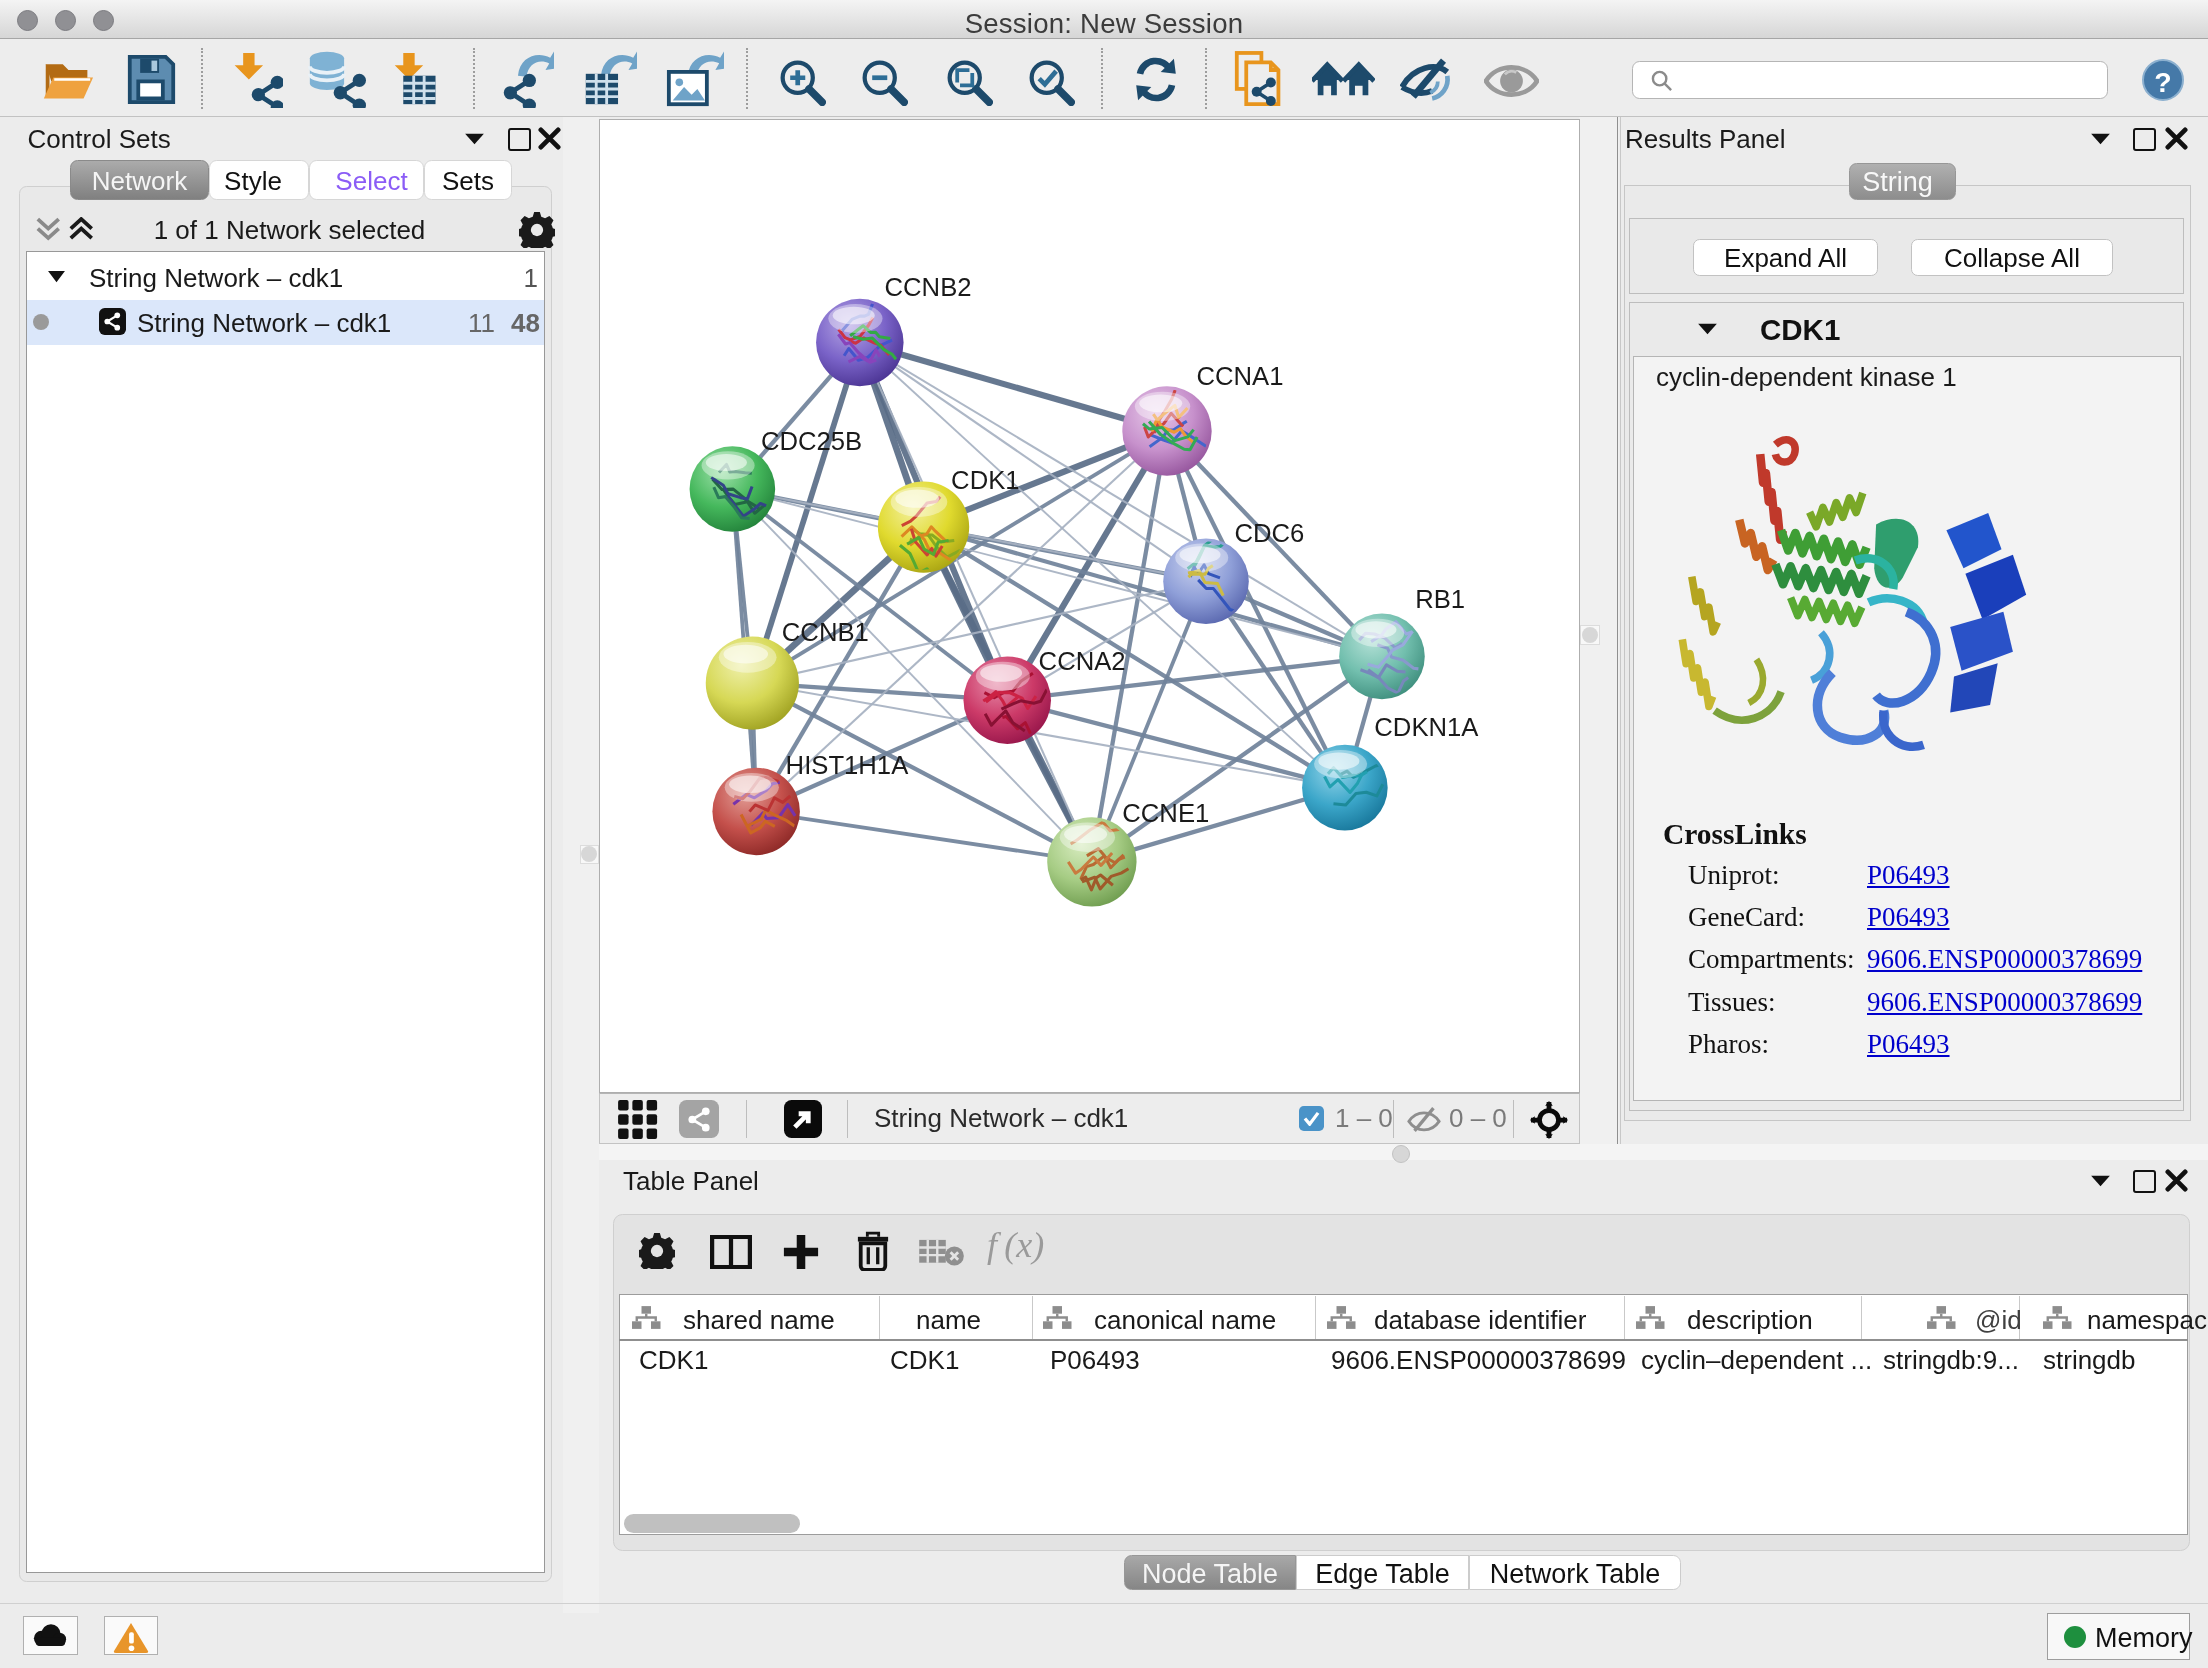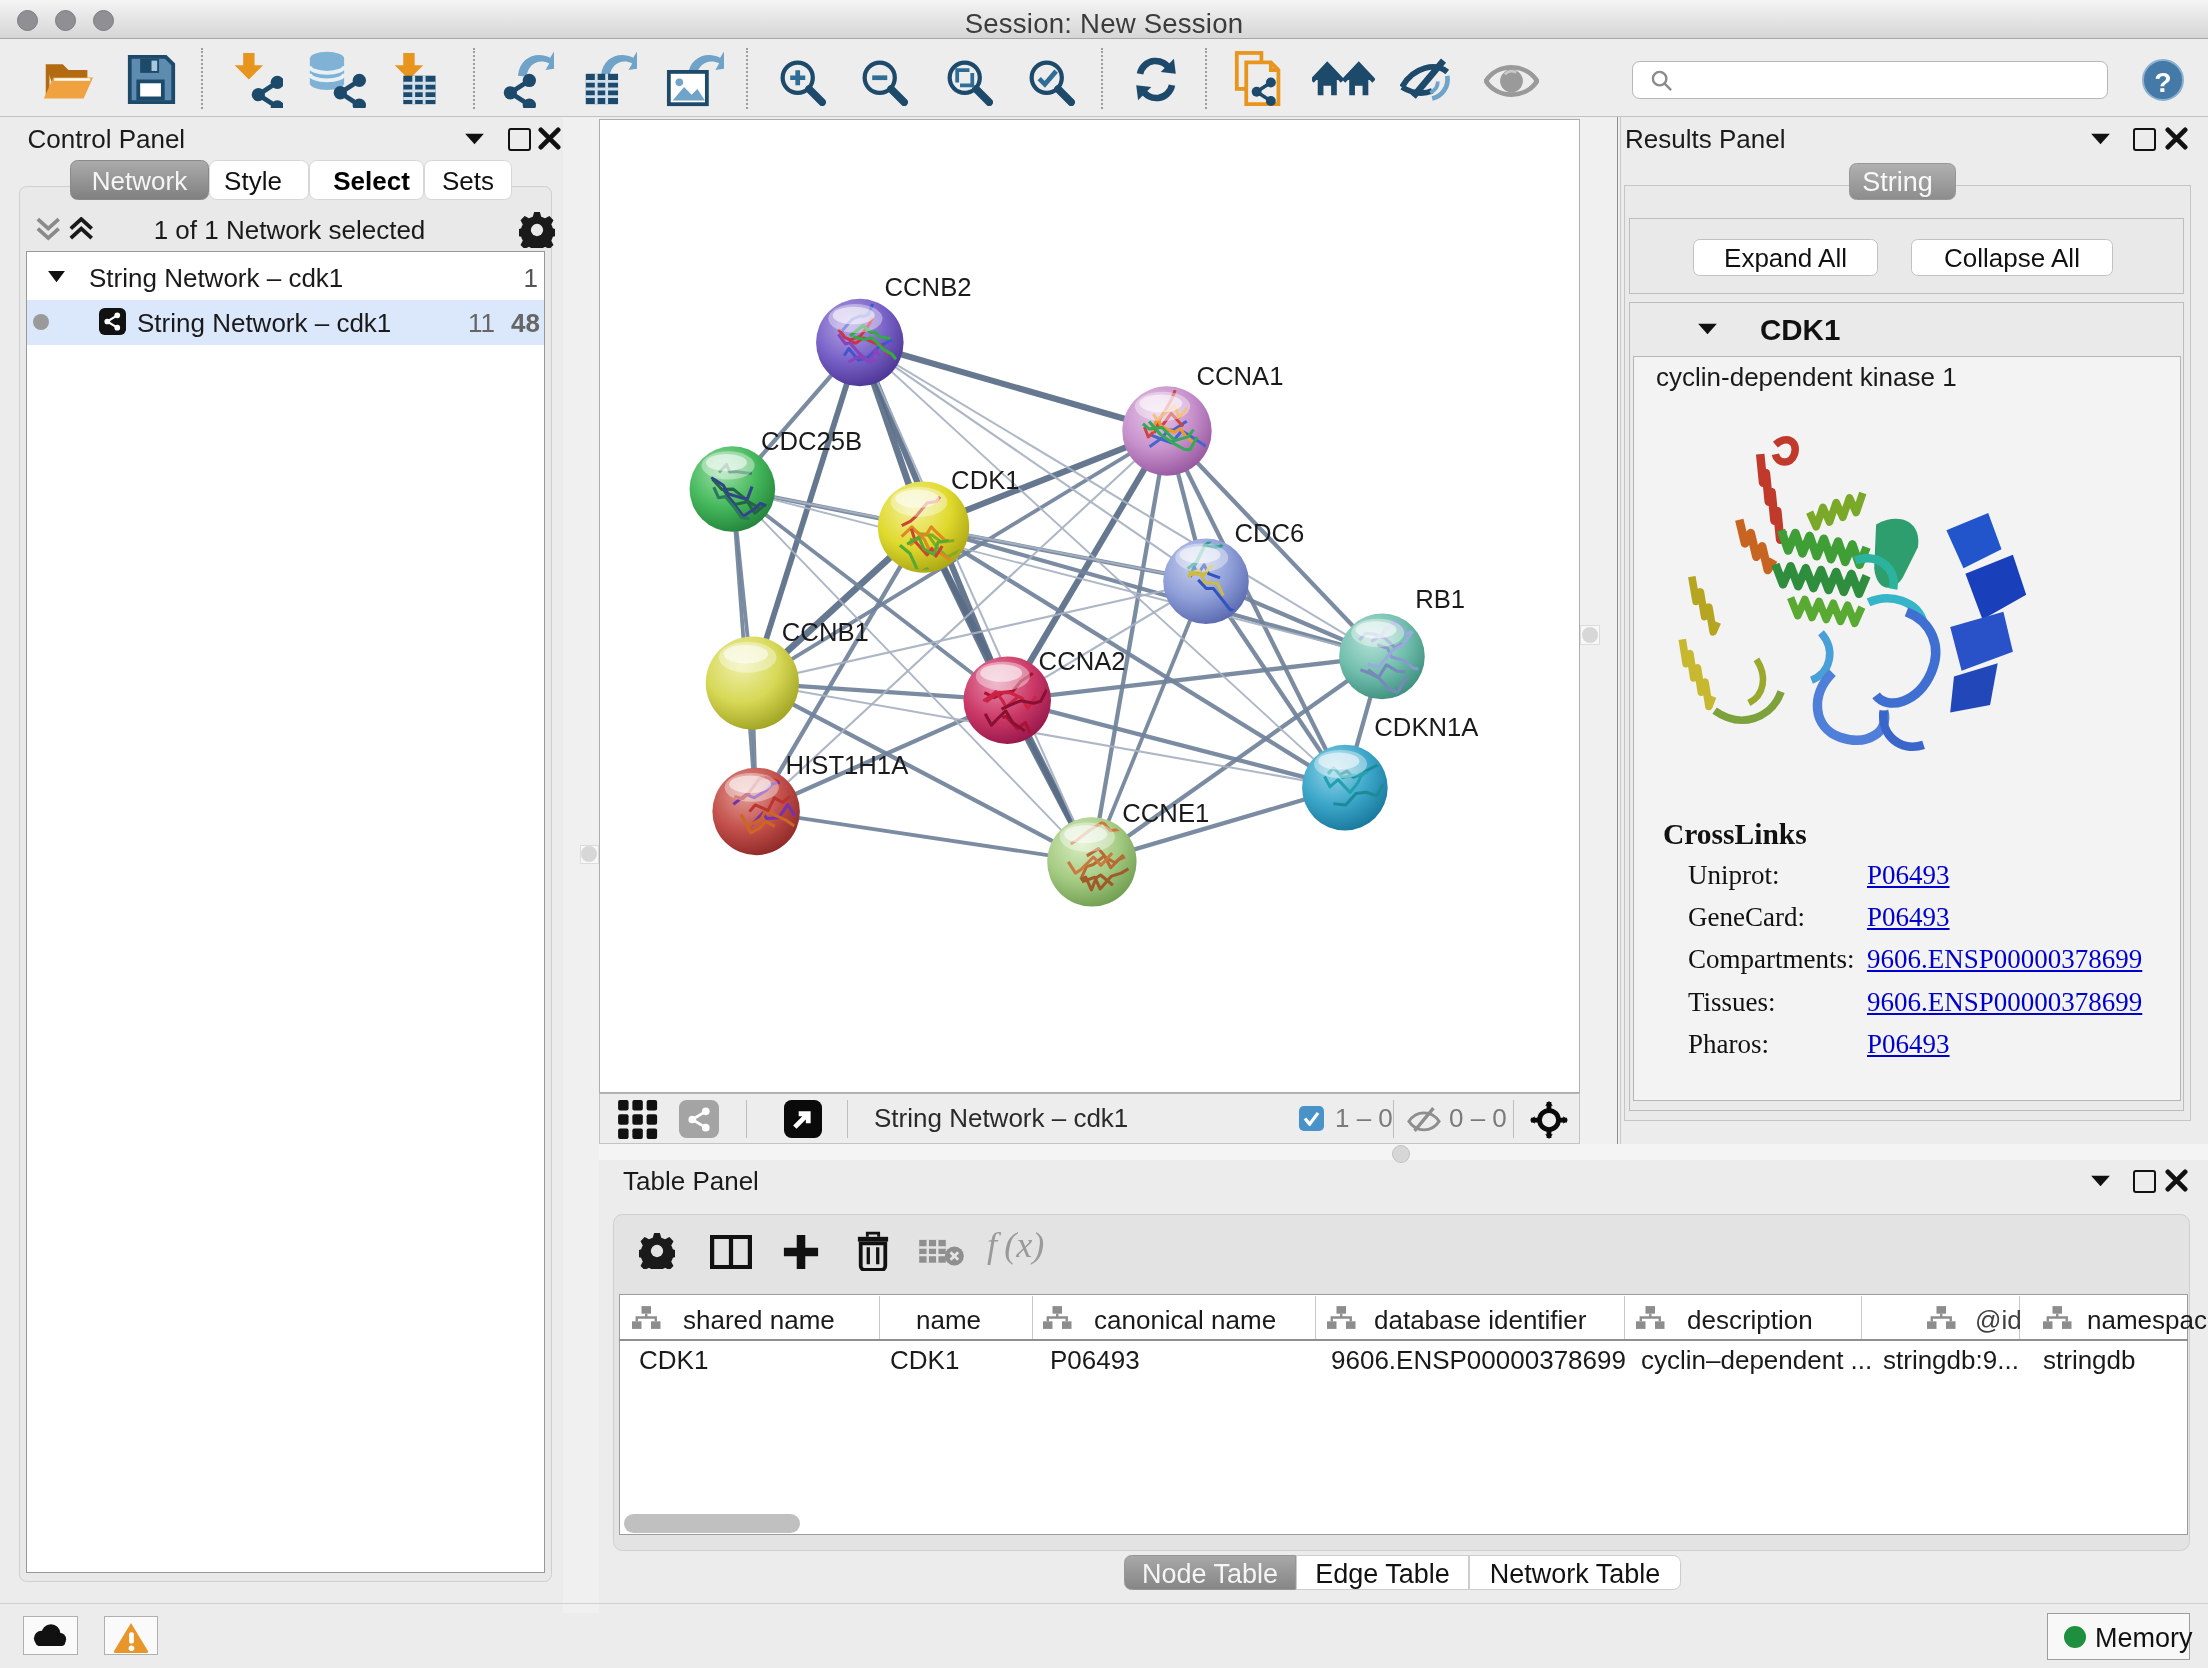--- a/index.html
+++ b/index.html
@@ -149,34 +149,34 @@
     <circle cx="29" cy="21" r="12" fill="#9a9a9a"></circle>
     <path d="M22 14 a10 10 0 0 1 12 -2" stroke="#c9c9c9" stroke-width="3" fill="none"></path>
   </svg>
 <div style="position:absolute;left:1632px;top:61px;width:476px;height:38px;background:#ffffff;border:1.9px solid #b5b5b5;border-radius:7.6px;"></div>
 <svg style="position:absolute;left:1651px;top:70px;" width="23" height="23" viewBox="0 0 24 24">
     <circle cx="9" cy="9" r="7" fill="none" stroke="#8b8b8b" stroke-width="2.5"></circle>
     <path d="M14 14 L21 21" stroke="#8b8b8b" stroke-width="2.5"></path>
   </svg>
 <div style="position:absolute;left:2142px;top:59px;width:42px;height:42px;border-radius:50%;background:#4579a8;border:2.9px solid #8cb0cf;"></div>
 <div style="position:absolute;left:2142px;top:68px;font-size:28.5px;color:#ffffff;font-weight:700;font-family:'Liberation Sans',sans-serif;white-space:nowrap;line-height:1;width:42px;text-align:center;">?</div>
-<div style="position:absolute;left:27.6px;top:126px;font-size:26px;color:#1a1a1a;font-weight:400;font-family:'Liberation Sans',sans-serif;white-space:nowrap;line-height:1;">Control Panel</div>
+<div style="position:absolute;left:27.6px;top:126px;font-size:26px;color:#1a1a1a;font-weight:400;font-family:'Liberation Sans',sans-serif;white-space:nowrap;line-height:1;">Control Sets</div>
 <svg style="position:absolute;left:463px;top:131px;" width="23" height="15" viewBox="0 0 24 16">
     <path d="M2 3 L12 14 L22 3 Z" fill="#111"></path>
   </svg>
 <div style="position:absolute;left:508px;top:128px;width:23px;height:23px;border:2.9px solid #111;border-radius:2.9px;"></div>
 <svg style="position:absolute;left:538px;top:127px;" width="23" height="23" viewBox="0 0 24 24">
     <path d="M3 3 L21 21 M21 3 L3 21" stroke="#111" stroke-width="5" stroke-linecap="round"></path>
   </svg>
 <div style="position:absolute;left:70px;top:160px;width:139px;height:40px;background:linear-gradient(#ababab,#808080);border-radius:7.6px;border:1px solid #8a8a8a;z-index:5;"></div>
 <div style="position:absolute;left:70px;top:168px;font-size:26px;color:#f5f5f5;font-weight:400;font-family:'Liberation Sans',sans-serif;white-space:nowrap;line-height:1;width:139px;text-align:center;z-index:6;">Network</div>
 <div style="position:absolute;left:209px;top:160px;width:100px;height:40px;background:#ffffff;border-radius:7.6px;border:1px solid #d6d6d6;z-index:5;"></div>
 <div style="position:absolute;left:209px;top:168px;font-size:26px;color:#111;font-weight:400;font-family:'Liberation Sans',sans-serif;white-space:nowrap;line-height:1;width:88px;text-align:center;z-index:6;">Style</div>
 <div style="position:absolute;left:309px;top:160px;width:115px;height:40px;background:#ffffff;border-radius:7.6px;border:1px solid #d6d6d6;z-index:5;"></div>
-<div style="position:absolute;left:309px;top:168px;font-size:26px;color:#000000;font-weight:700;font-family:'Liberation Sans',sans-serif;white-space:nowrap;line-height:1;width:125px;text-align:center;z-index:6;">Select</div>
+<div style="position:absolute;left:309px;top:168px;font-size:26px;color:#8b5cf6;font-weight:400;font-family:'Liberation Sans',sans-serif;white-space:nowrap;line-height:1;width:125px;text-align:center;z-index:6;">Select</div>
 <div style="position:absolute;left:424px;top:160px;width:88px;height:40px;background:#ffffff;border-radius:7.6px;border:1px solid #d6d6d6;z-index:5;"></div>
 <div style="position:absolute;left:424px;top:168px;font-size:26px;color:#111;font-weight:400;font-family:'Liberation Sans',sans-serif;white-space:nowrap;line-height:1;width:88px;text-align:center;z-index:6;">Sets</div>
 <div style="position:absolute;left:19px;top:186px;width:533px;height:1396px;background:#e9e9e9;border:1px solid #cfcfcf;border-radius:7.6px;"></div>
 <svg style="position:absolute;left:34px;top:217px;" width="28.5" height="25" viewBox="0 0 30 26">
     <path d="M4 2 L15 12 L26 2 M4 12 L15 22 L26 12" stroke="#8a8a8a" stroke-width="4" fill="none"></path>
   </svg>
 <svg style="position:absolute;left:67px;top:217px;" width="28.5" height="25" viewBox="0 0 30 26">
     <path d="M4 12 L15 2 L26 12 M4 22 L15 12 L26 22" stroke="#1a1a1a" stroke-width="4" fill="none"></path>
   </svg>
 <div style="position:absolute;left:109px;top:217px;font-size:26px;color:#1a1a1a;font-weight:400;font-family:'Liberation Sans',sans-serif;white-space:nowrap;line-height:1;width:361px;text-align:center;">1 of 1 Network selected</div>

